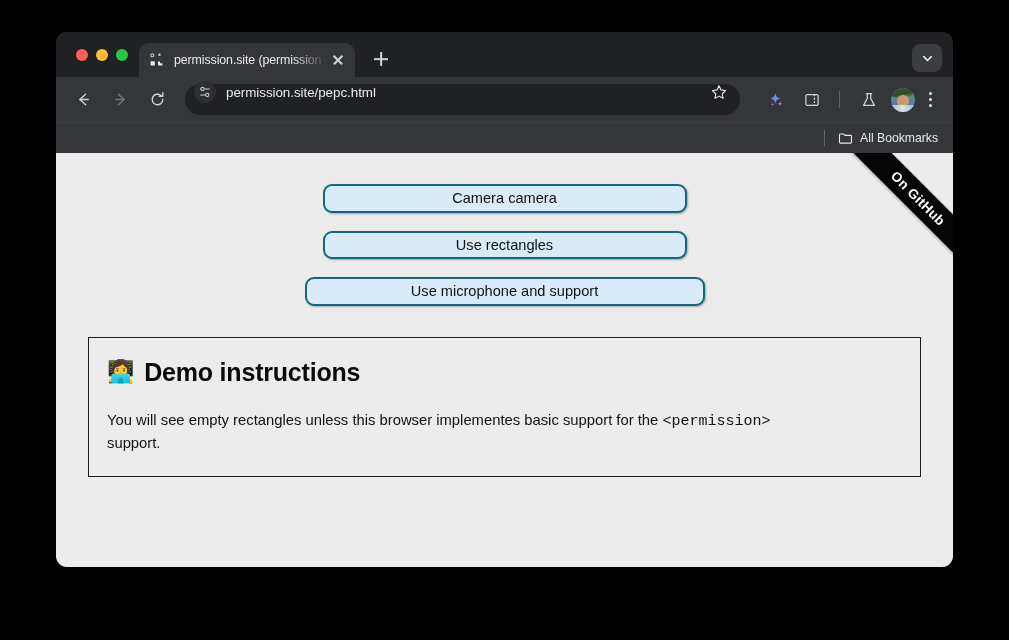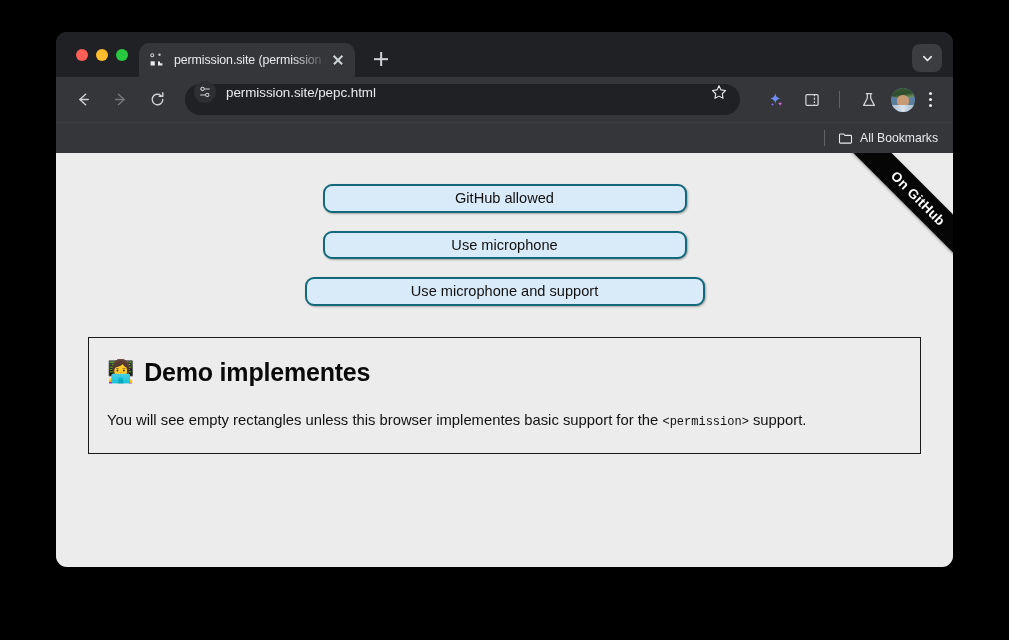--- a/index.html
+++ b/index.html
@@ -339,21 +339,21 @@
   }
   .instructions .emoji { font-size: 22px; line-height: 1; }
   .instructions p {
     margin-top: 23px;
     font-size: 14.8px;
     color: #111111;
     line-height: 1.45;
     max-width: 700px;
     font-family: "Liberation Sans", sans-serif;
   }
-  .mono-tag { font-family: "Liberation Mono", monospace; font-size: 12px; }
+  .mono-tag { font-family: "Liberation Mono", monospace; font-size: 15px; }
 </style>
 </head>
 <body>
 
 <div class="browser-window">
 
   <div class="tab-strip">
 
     <div class="traffic-lights">
       <div class="light red"></div>
@@ -476,27 +476,27 @@
     </div>
   </div>
 
   <div class="page">
 
     <div class="gh-ribbon">
       <div class="gh-ribbon-band">On GitHub</div>
     </div>
 
     <div class="perm-stack">
-      <div class="perm-el w1">GitHub allowed</div>
-      <div class="perm-el w2">Use microphone</div>
+      <div class="perm-el w1">Camera camera</div>
+      <div class="perm-el w2">Use rectangles</div>
       <div class="perm-el w3">Use microphone and support</div>
     </div>
 
     <div class="instructions">
       <h2>
         <span class="emoji">👩‍💻</span>
-        <span>Demo implementes</span>
+        <span>Demo instructions</span>
       </h2>
       <p><span>You will see empty rectangles unless this browser implementes basic support for the </span><span class="mono-tag">&lt;permission&gt;</span><span> support.</span></p>
     </div>
 
   </div>
 </div>
 
 </body></html>

